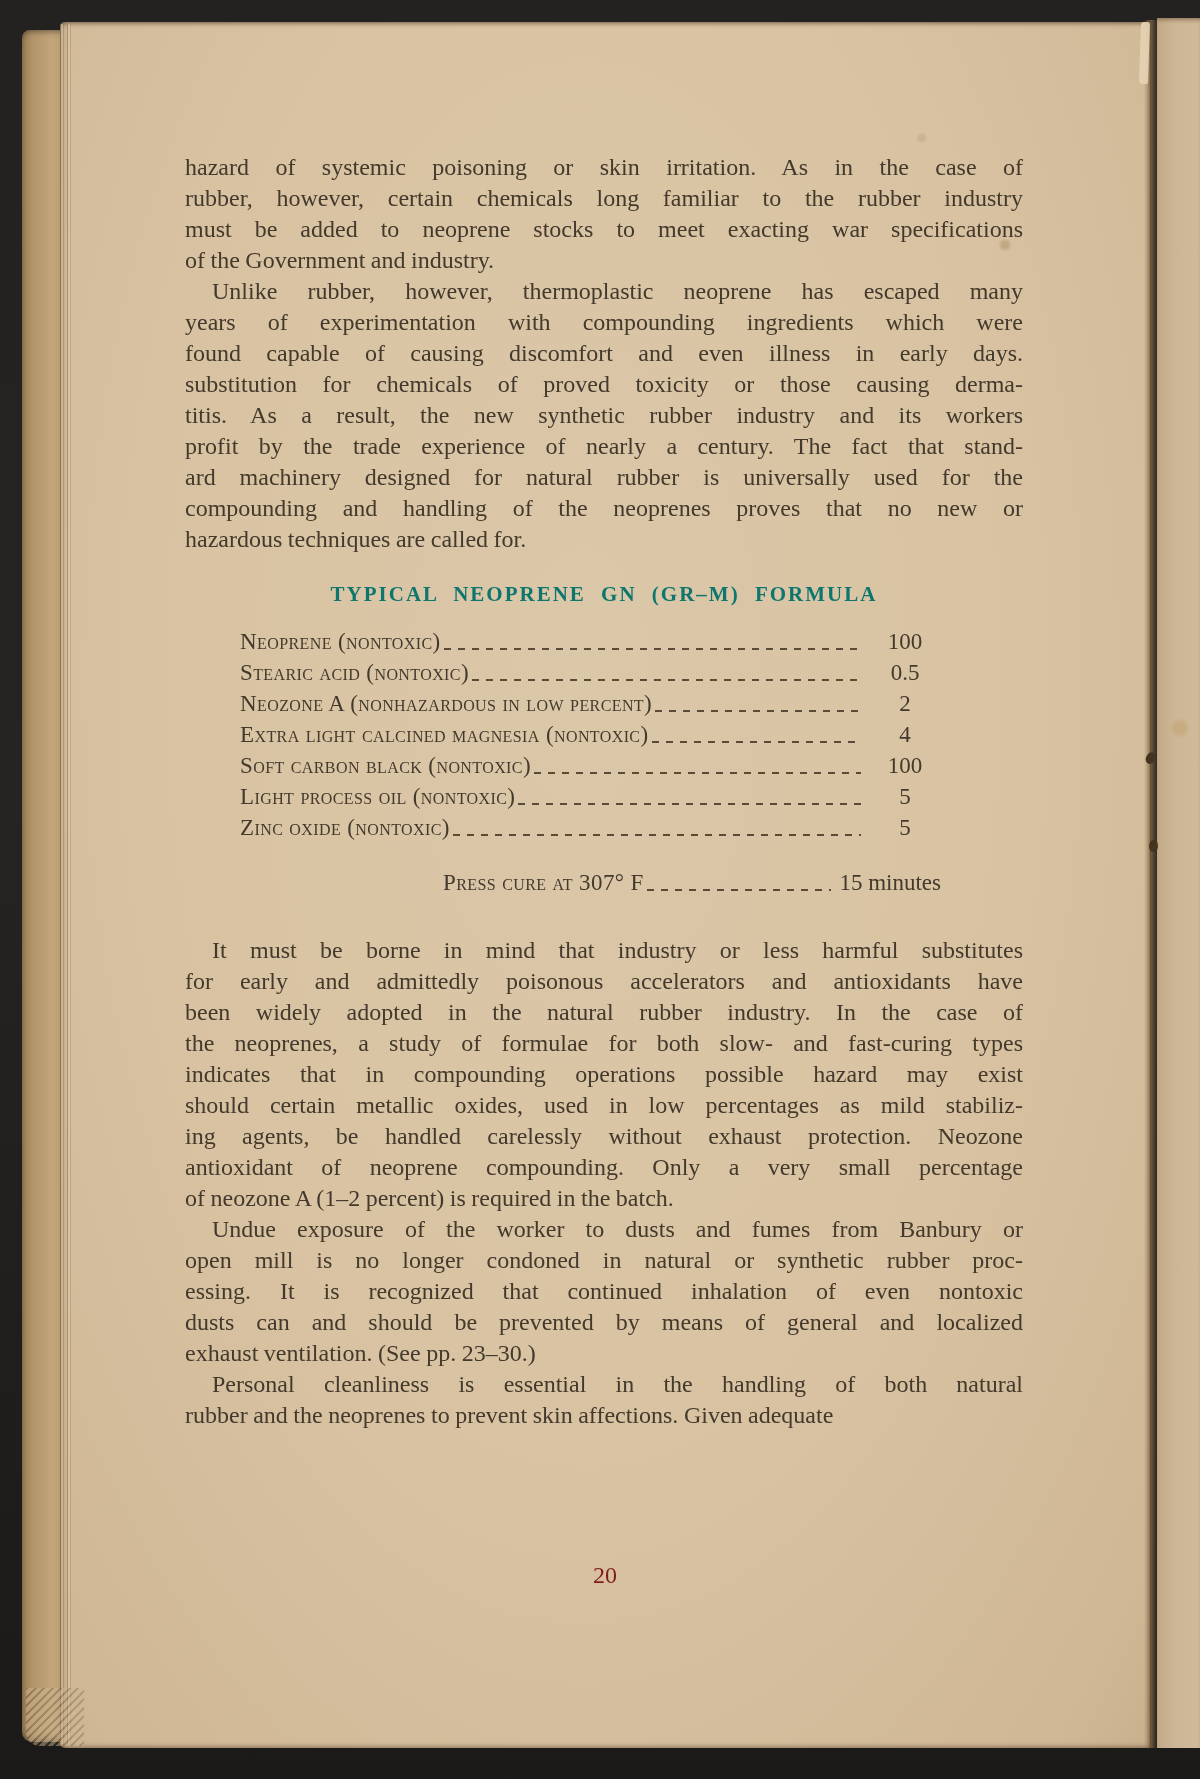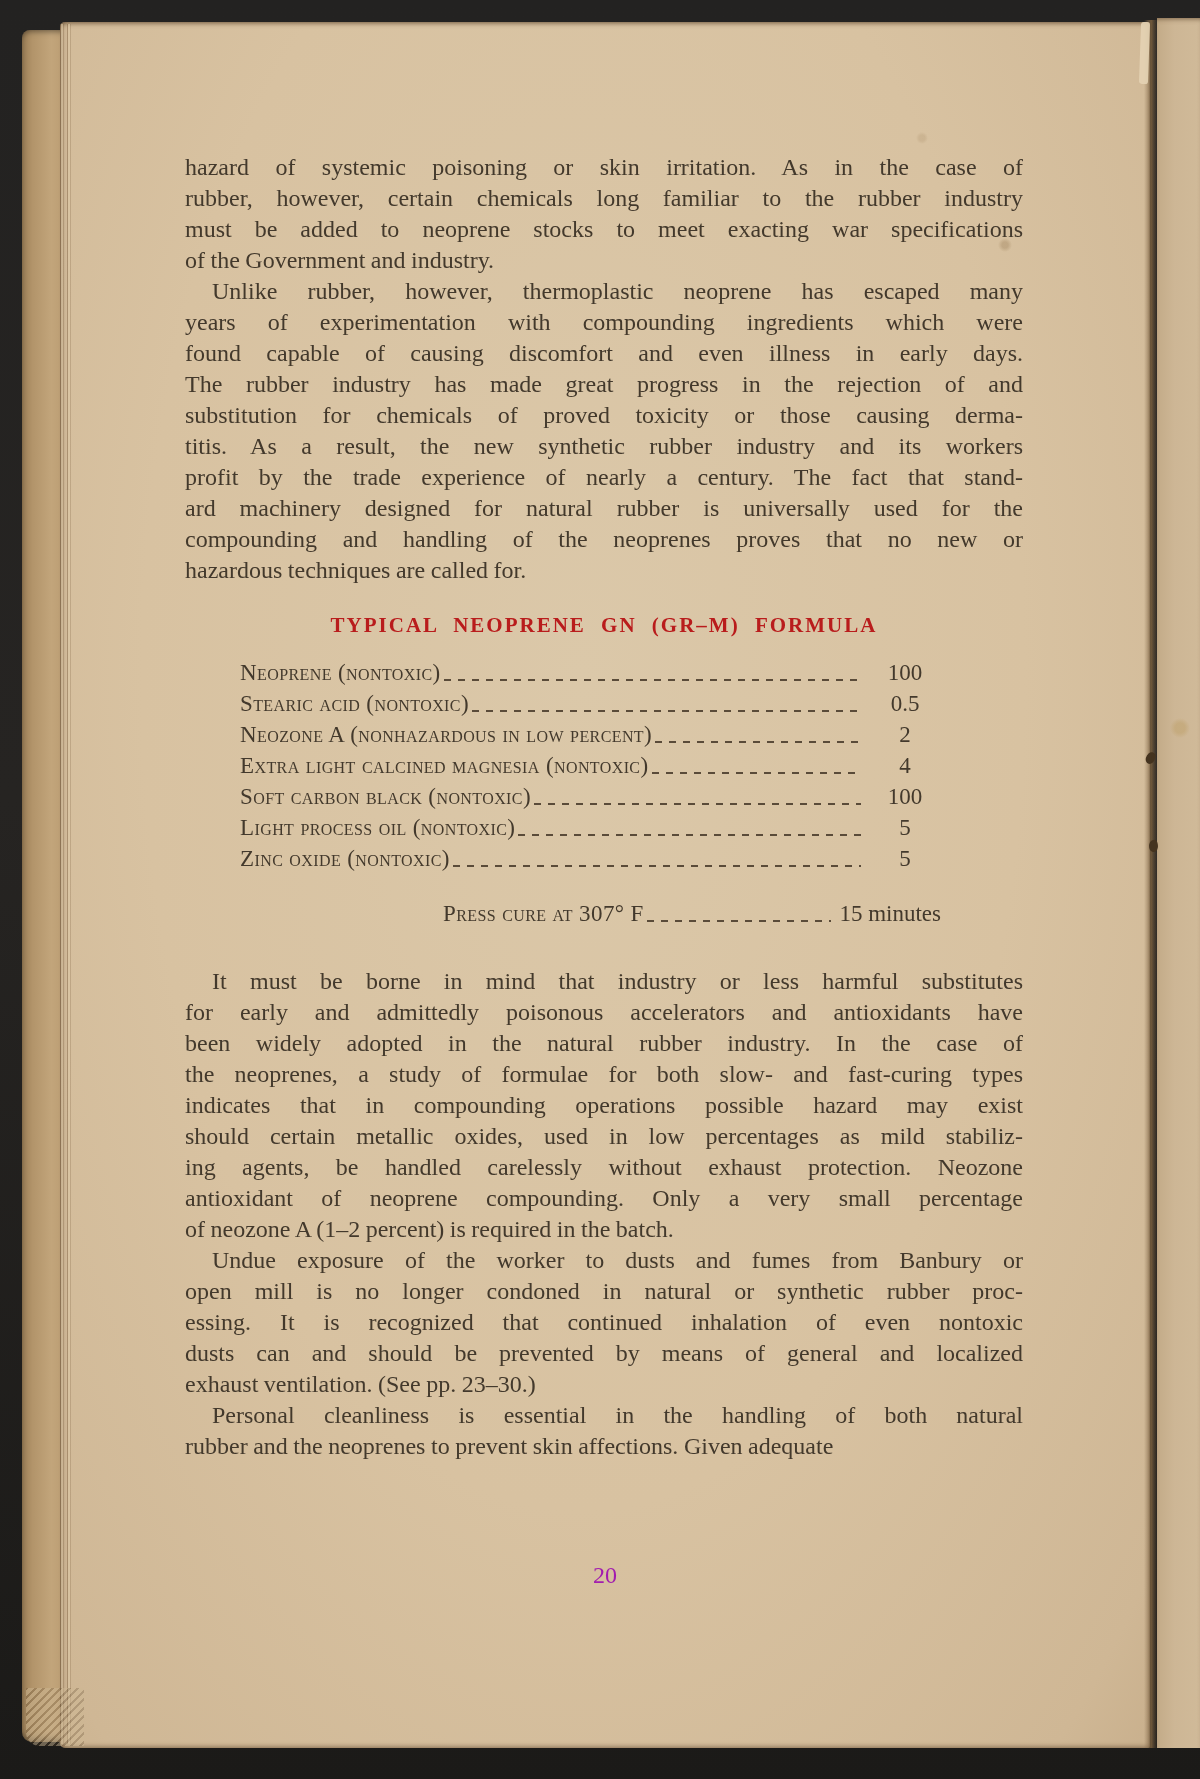--- a/index.html
+++ b/index.html
@@ -67,37 +67,37 @@
   .para .line{
     height:31px;overflow:hidden;
     text-align:justify;text-align-last:justify;
     word-spacing:-0.02em;
   }
   .para .line:last-child{text-align-last:left;}
   .para.indent .line:nth-of-type(1){text-indent:27px;}
   .formula-title{
     margin-top:24px;margin-bottom:16px;height:31px;
     text-align:center;font-weight:bold;font-size:21px;line-height:31px;
-    letter-spacing:2px;word-spacing:8px;color:#b91c1c;
+    letter-spacing:2px;word-spacing:8px;color:#0f766e;
   }
   .formula-table{margin-left:55px;width:701px;}
   .f-row{display:flex;align-items:baseline;height:31px;line-height:31px;font-size:23px;}
   .f-row .lbl{font-variant:small-caps;letter-spacing:.4px;white-space:nowrap;}
   .f-row .leader{
     flex:1;align-self:stretch;margin:0 8px 0 3px;
     background-image:repeating-linear-gradient(90deg,#5a4b39 0 7px,rgba(0,0,0,0) 7px 14px);
     background-size:100% 2px;background-repeat:no-repeat;background-position:left bottom 7px;
   }
   .f-row .val{min-width:72px;text-align:center;white-space:nowrap;}
   .f-row.cure{padding-left:203px;margin-top:24px;}
   .f-row.cure .val{min-width:0;}
   .body-bottom{margin-top:37px;}
   .page-number{
     position:absolute;left:60px;top:1562px;width:1090px;
-    text-align:center;font-size:24px;color:#a21caf;
+    text-align:center;font-size:24px;color:#7f1d1d;
   }
 </style>
 </head>
 <body>
 
 <div class="page-stack"></div>
 <div class="page-main"></div>
 <div class="edge-lines"></div>
 <div class="corner-stack"></div>
 <div class="crease"></div>
@@ -113,21 +113,20 @@
   <div class="line">hazard of systemic poisoning or skin irritation.  As in the case of</div>
       <div class="line">rubber, however, certain chemicals long familiar to the rubber industry</div>
       <div class="line">must be added to neoprene stocks to meet exacting war specifications</div>
       <div class="line">of the Government and industry.</div>
     </div>
   <div class="para indent">
 
   <div class="line">Unlike rubber, however, thermoplastic neoprene has escaped many</div>
       <div class="line">years of experimentation with compounding ingredients which were</div>
       <div class="line">found capable of causing discomfort and even illness in early days.</div>
-      <div class="line">The rubber industry has made great progress in the rejection of and</div>
       <div class="line">substitution for chemicals of proved toxicity or those causing derma-</div>
       <div class="line">titis.  As a result, the new synthetic rubber industry and its workers</div>
       <div class="line">profit by the trade experience of nearly a century.  The fact that stand-</div>
       <div class="line">ard machinery designed for natural rubber is universally used for the</div>
       <div class="line">compounding and handling of the neoprenes proves that no new or</div>
       <div class="line">hazardous techniques are called for.</div>
     </div>
 
   <div class="formula-title">TYPICAL NEOPRENE GN (GR–M) FORMULA</div>
 

